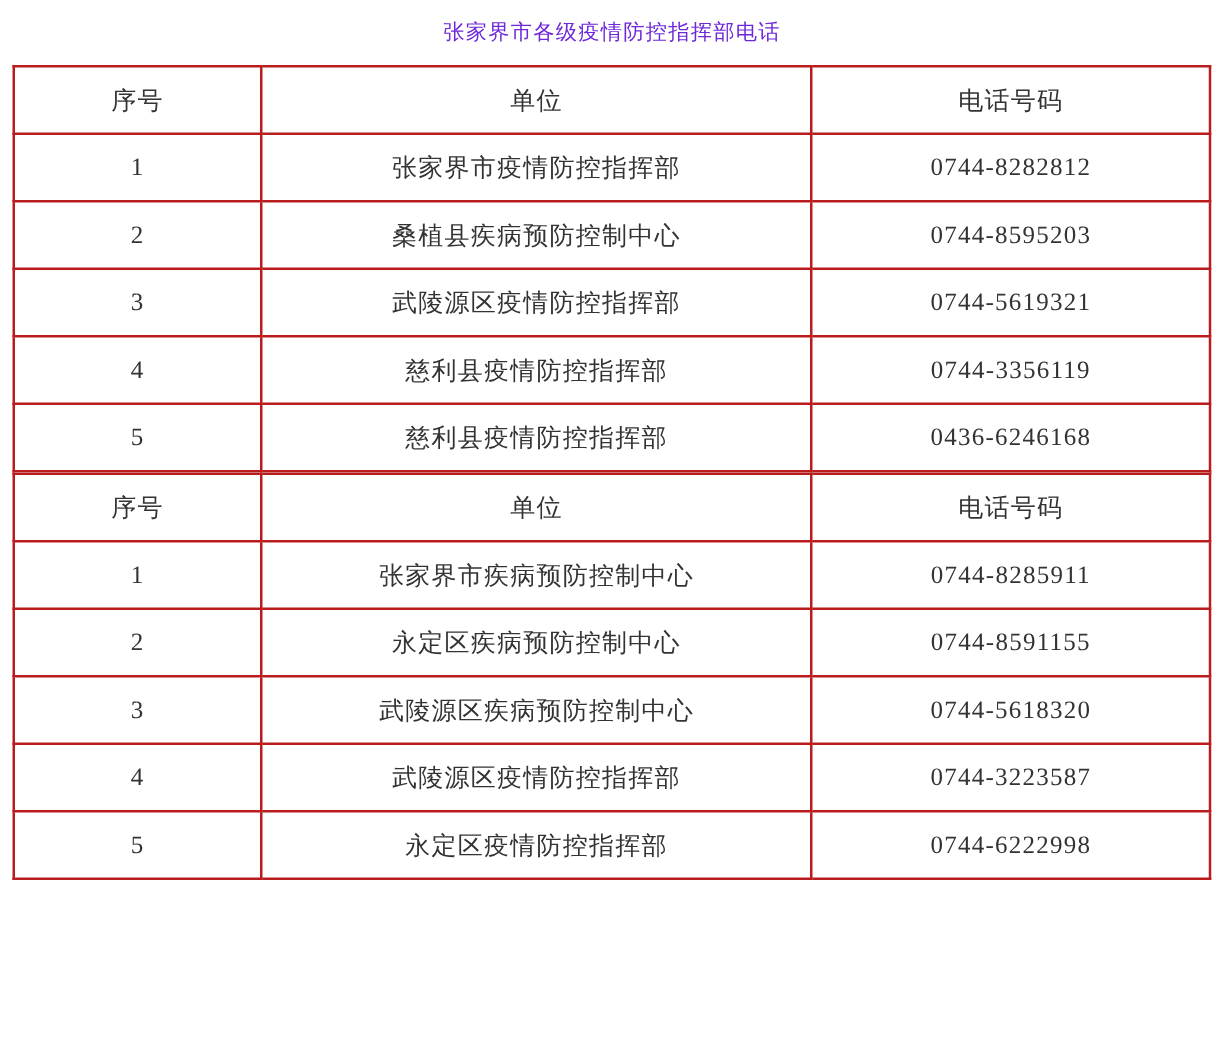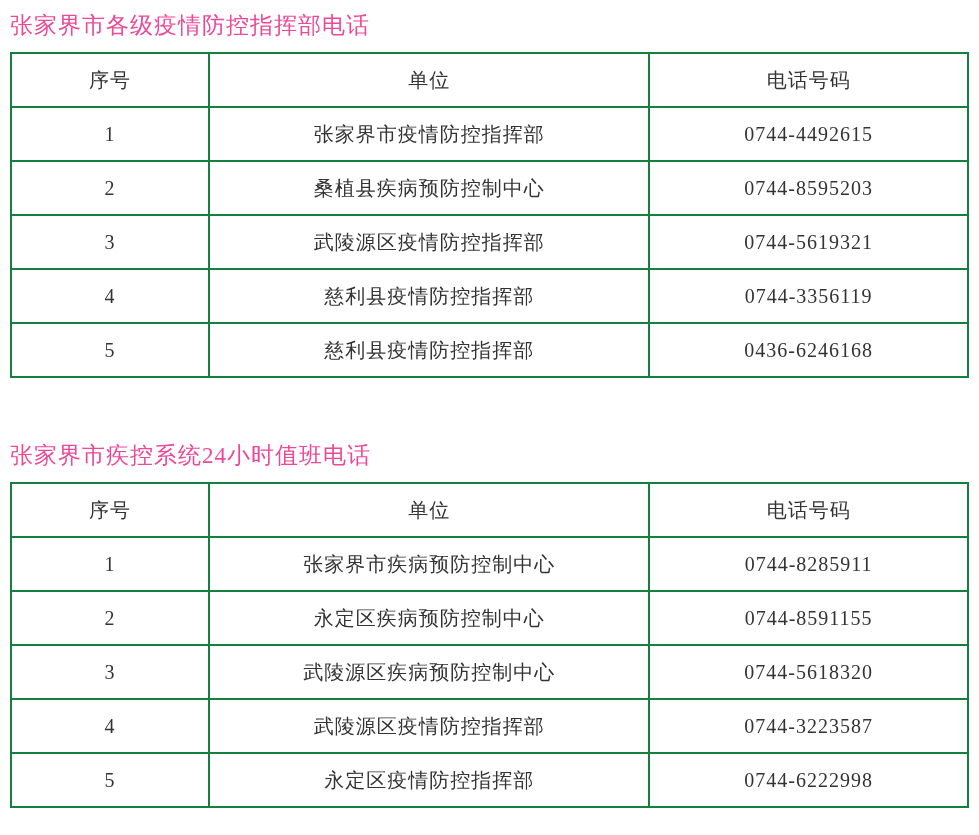--- a/index.html
+++ b/index.html
@@ -17,40 +17,41 @@
   .doc {
     width: 979px;
     padding-top: 8px;
     box-sizing: border-box;
   }
   .table-section {
     width: 959px;
     margin: 0 auto;
   }
   .table-title {
-    font-size: 23px;
+    font-size: 17px;
     font-weight: normal;
+    text-align: center;
     margin: 0 0 12px 0;
     padding: 0;
     line-height: 28px;
-    color: #ec4899;
+    color: #6d28d9;
     letter-spacing: 1px;
   }
   .section-1 .table-title { margin-top: 4px; }
   .section-2 { margin-top: 0; }
   .section-2 .table-title { margin-top: 64px; }
   table.phone-table {
     width: 959px;
     border-collapse: collapse;
     table-layout: fixed;
     background: #ffffff;
   }
   table.phone-table th,
   table.phone-table td {
-    border: 2px solid #15803d;
+    border: 2px solid #b91c1c;
     height: 52px;
     text-align: center;
     vertical-align: middle;
     font-size: 20px;
     font-weight: normal;
     color: #333333;
     padding: 0 4px;
     letter-spacing: 1px;
   }
   .col-index { width: 20.3%; }
@@ -69,21 +70,21 @@
           <tr>
             <th class="col-index">序号</th>
             <th class="col-unit">单位</th>
             <th class="col-phone">电话号码</th>
           </tr>
         </thead>
         <tbody>
           <tr>
             <td class="col-index">1</td>
             <td class="col-unit">张家界市疫情防控指挥部</td>
-            <td class="col-phone">0744-4492615</td>
+            <td class="col-phone">0744-8282812</td>
           </tr>
           <tr>
             <td class="col-index">2</td>
             <td class="col-unit">桑植县疾病预防控制中心</td>
             <td class="col-phone">0744-8595203</td>
           </tr>
           <tr>
             <td class="col-index">3</td>
             <td class="col-unit">武陵源区疫情防控指挥部</td>
             <td class="col-phone">0744-5619321</td>
@@ -96,21 +97,20 @@
           <tr>
             <td class="col-index">5</td>
             <td class="col-unit">慈利县疫情防控指挥部</td>
             <td class="col-phone">0436-6246168</td>
           </tr>
         </tbody>
       </table>
   </section>
 
   <section class="table-section section-2">
-    <h2 class="table-title">张家界市疾控系统24小时值班电话</h2>
     <table class="phone-table">
         <thead>
           <tr>
             <th class="col-index">序号</th>
             <th class="col-unit">单位</th>
             <th class="col-phone">电话号码</th>
           </tr>
         </thead>
         <tbody>
           <tr>

